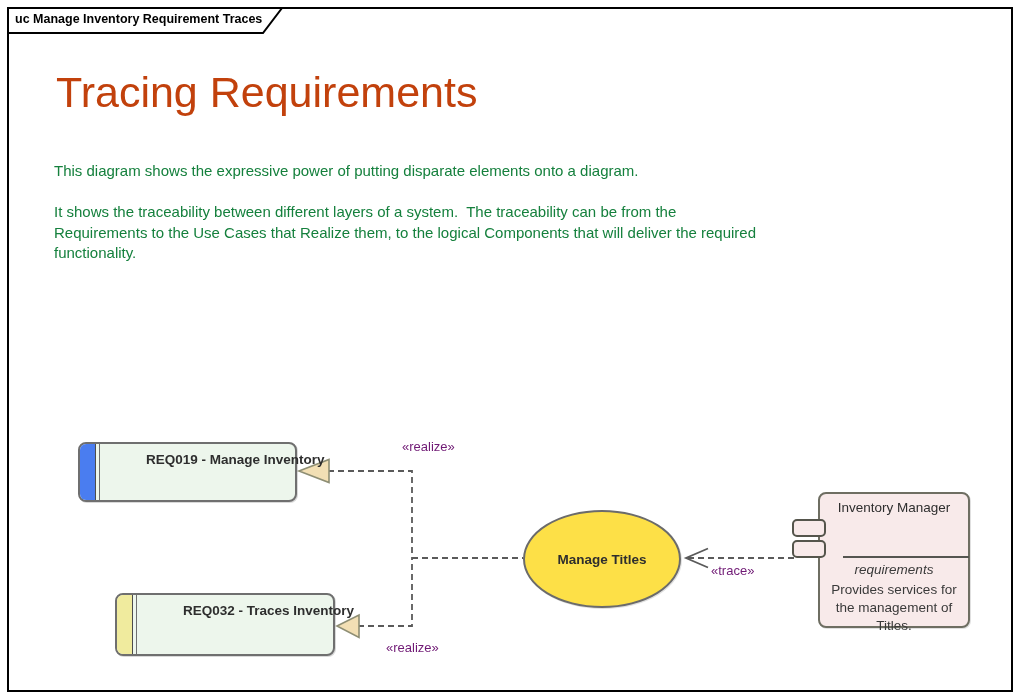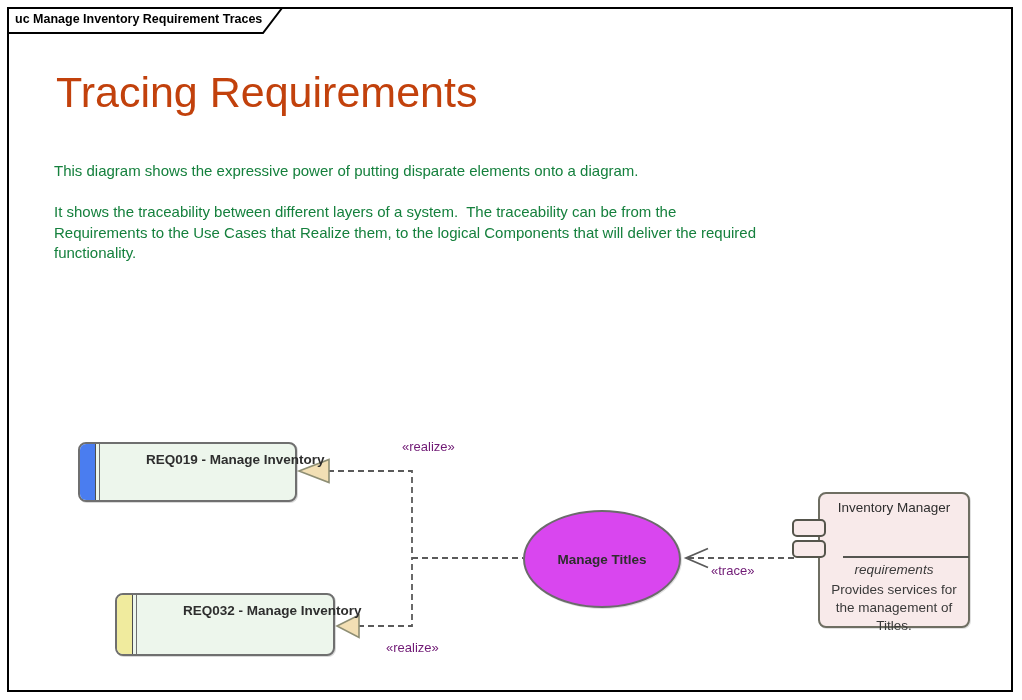--- a/index.html
+++ b/index.html
@@ -206,24 +206,24 @@
 
   <div id="req019" class="abs req-node" style="background-color: rgb(237, 246, 236);">
     <div class="req-bar" style="background-color: rgb(74, 125, 240);"></div>
     <div class="req-line2"></div>
     <div class="req-label">REQ019 - Manage Inventory</div>
   </div>
 
   <div id="req032" class="abs req-node" style="background-color: rgb(237, 246, 236);">
     <div class="req-bar" style="background-color: rgb(240, 235, 158);"></div>
     <div class="req-line2"></div>
-    <div class="req-label">REQ032 - Manage Inventory</div>
-  </div>
-
-  <div class="abs usecase" style="background-color: #d946ef;">
+    <div class="req-label">REQ032 - Traces Inventory</div>
+  </div>
+
+  <div class="abs usecase" style="background-color: #fde047;">
     <span class="usecase-label">Manage Titles</span>
   </div>
 
   <div class="abs component" style="background-color: rgb(248, 234, 234);">
     <div class="component-title">Inventory Manager</div>
     <div class="component-divider"></div>
     <div class="component-stereotype">requirements</div>
     <div class="component-note">Provides services for the management of Titles.</div>
   </div>
 

